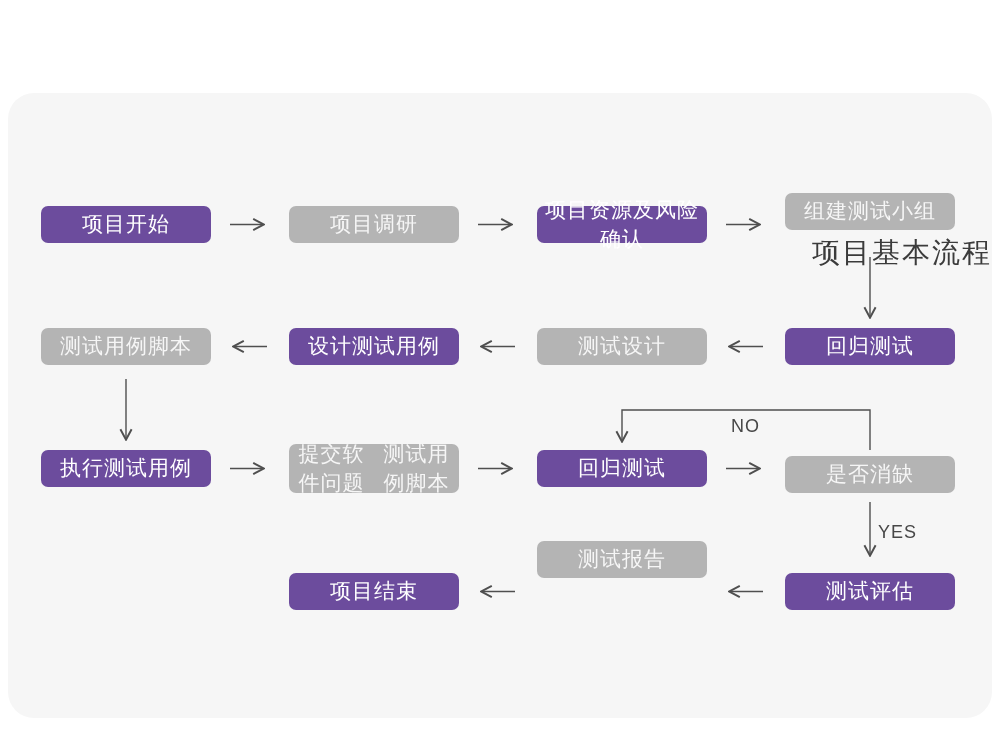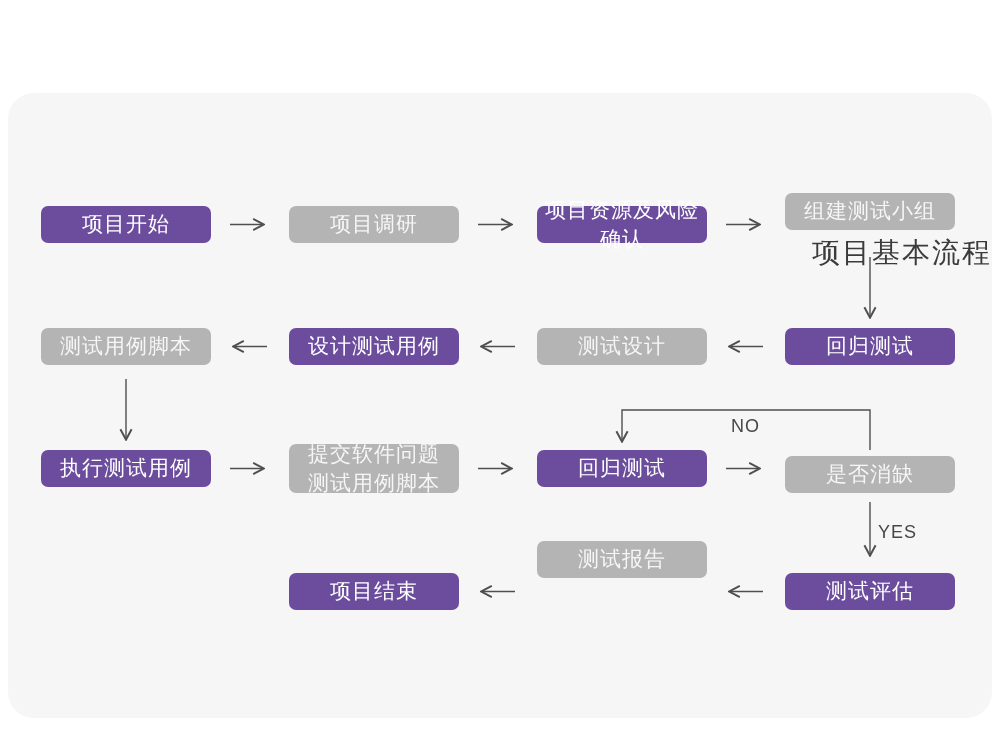--- a/index.html
+++ b/index.html
@@ -16,21 +16,21 @@
   .card{position:absolute;left:8px;top:93px;width:984px;height:625px;
     background:var(--card);border-radius:26px;}
   .title{position:absolute;left:0;right:0;top:141px;text-align:right;
     font-size:28px;font-weight:500;letter-spacing:2px;color:var(--title_text);}
   .arrows{position:absolute;left:0;top:0;width:1000px;height:750px;pointer-events:none;}
   .node{position:absolute;width:170px;height:37px;border-radius:7px;
     display:flex;align-items:center;justify-content:center;text-align:center;
     font-size:21px;letter-spacing:1px;line-height:1.35;}
   .node.purple{background:var(--purple);color:#ffffff;}
   .node.gray{background:var(--gray);color:rgba(255,255,255,0.88);}
-  .node.tall{height:49px;flex-direction:column;}
+  .node.tall{height:49px;flex-direction:row;}
   .edge-label{position:absolute;font-size:18px;letter-spacing:1px;color:#474747;}
 </style>
 </head>
 <body>
 
 <div class="page">
   <div class="card">
     <h1 class="title">项目基本流程</h1>
   </div>
 

